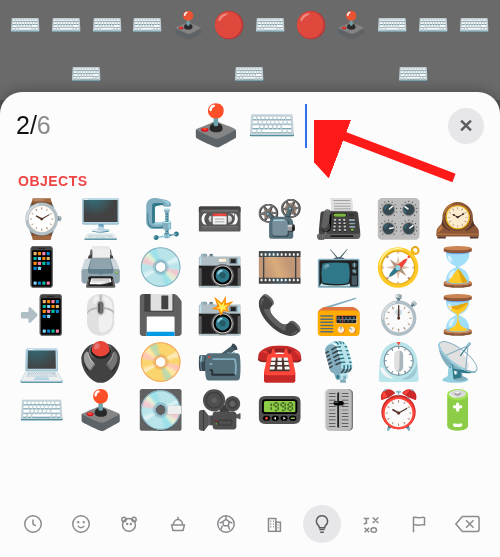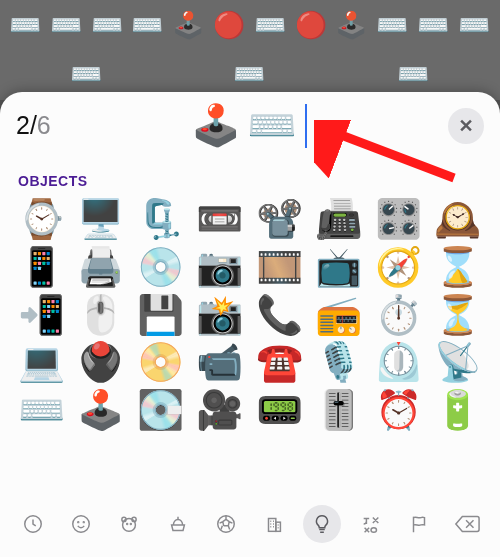--- a/index.html
+++ b/index.html
@@ -78,21 +78,21 @@
     position: absolute;
     top: 28px;
     left: 314px;
     pointer-events: none;
   }
   .section-label {
     padding: 14px 18px 6px 18px;
     font-size: 14px;
     font-weight: 600;
     letter-spacing: 0.5px;
-    color: #4c1d95;
+    color: #ef4444;
   }
   .grid {
     flex: 1;
     display: grid;
     grid-template-columns: repeat(8, 1fr);
     padding: 4px 14px 4px 14px;
     column-gap: 4px;
     row-gap: 6px;
     align-content: start;
   }

